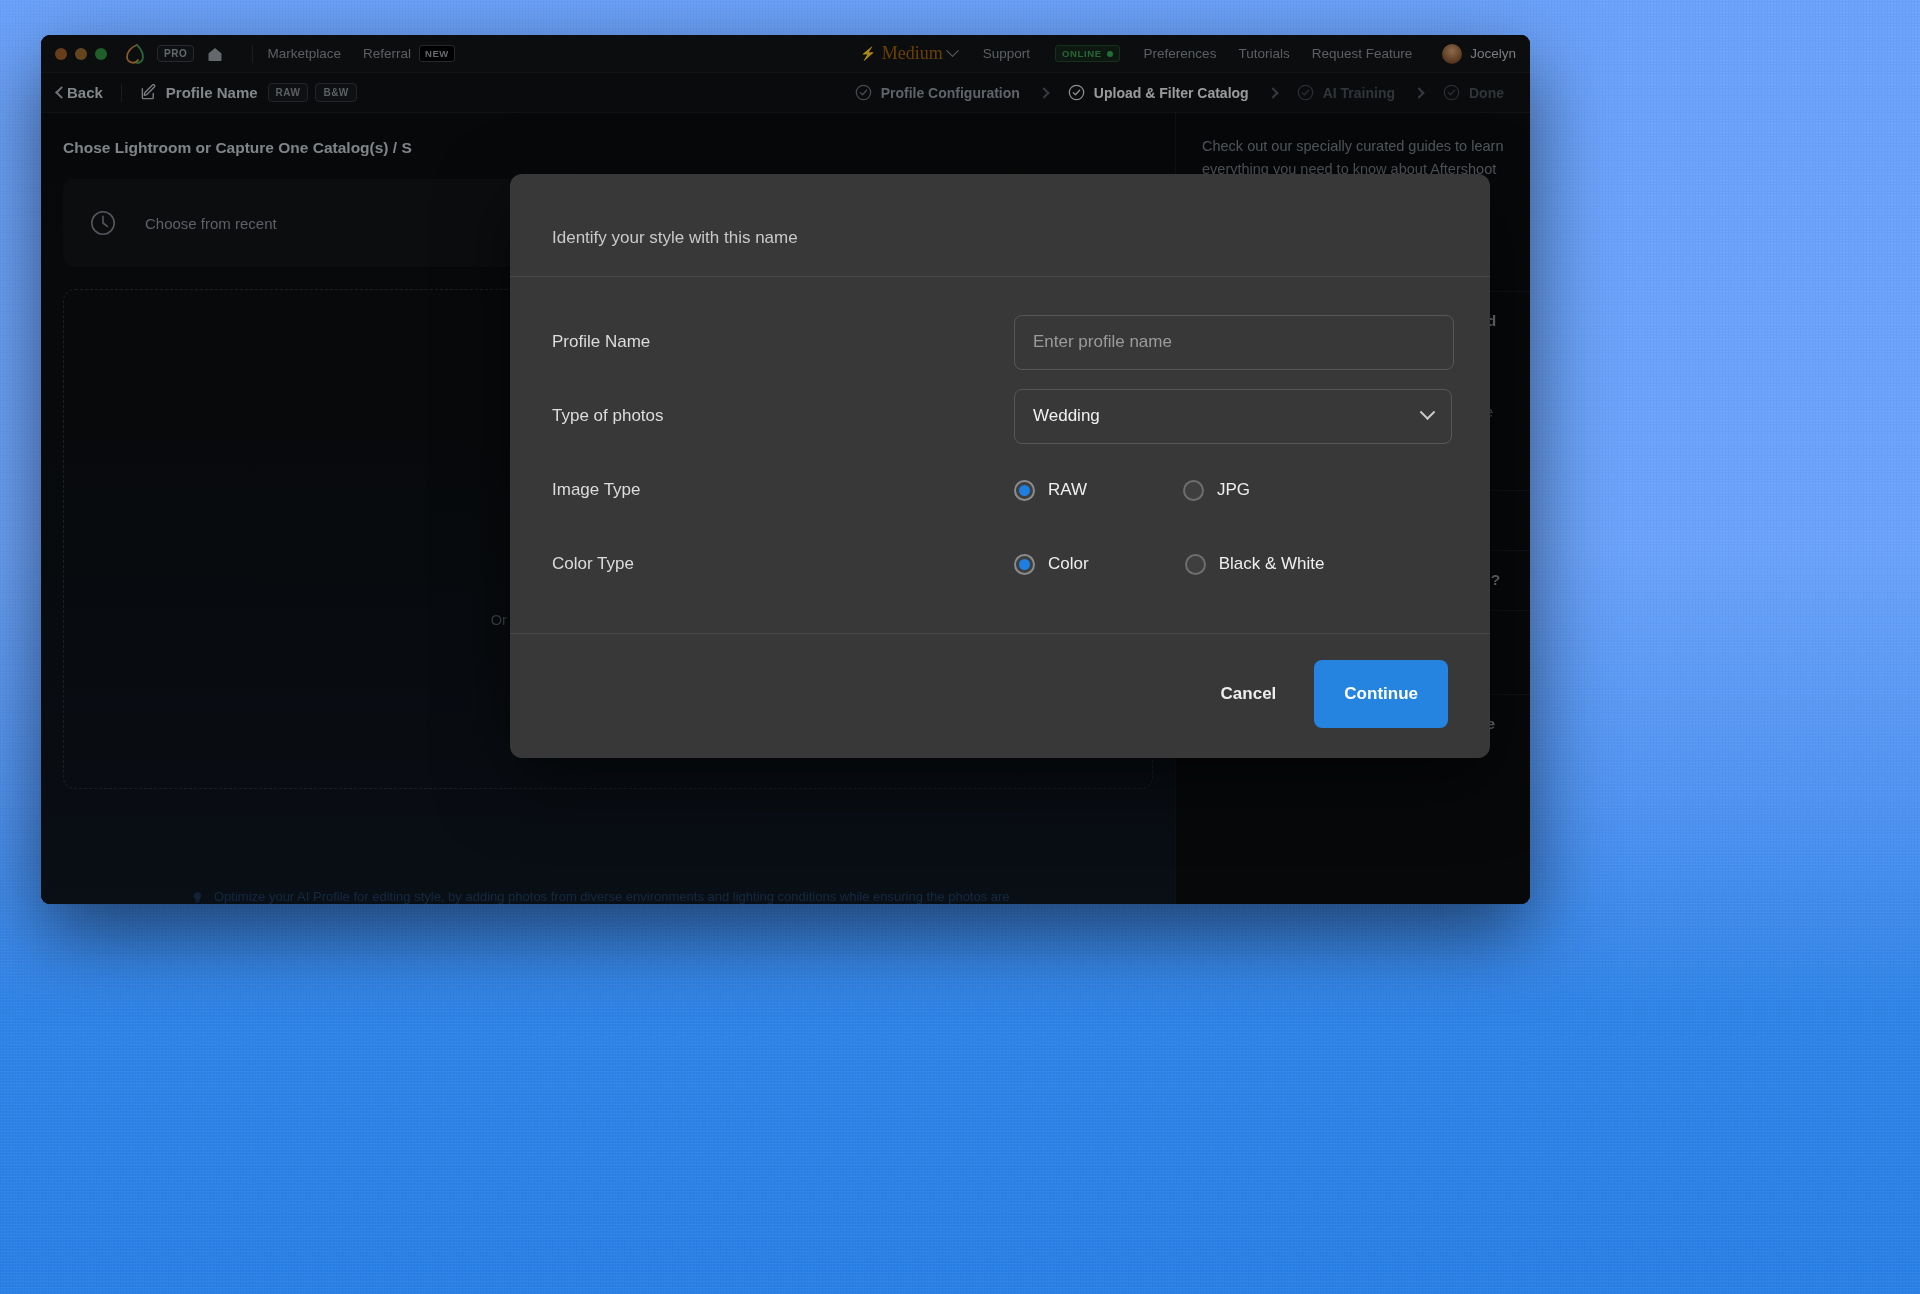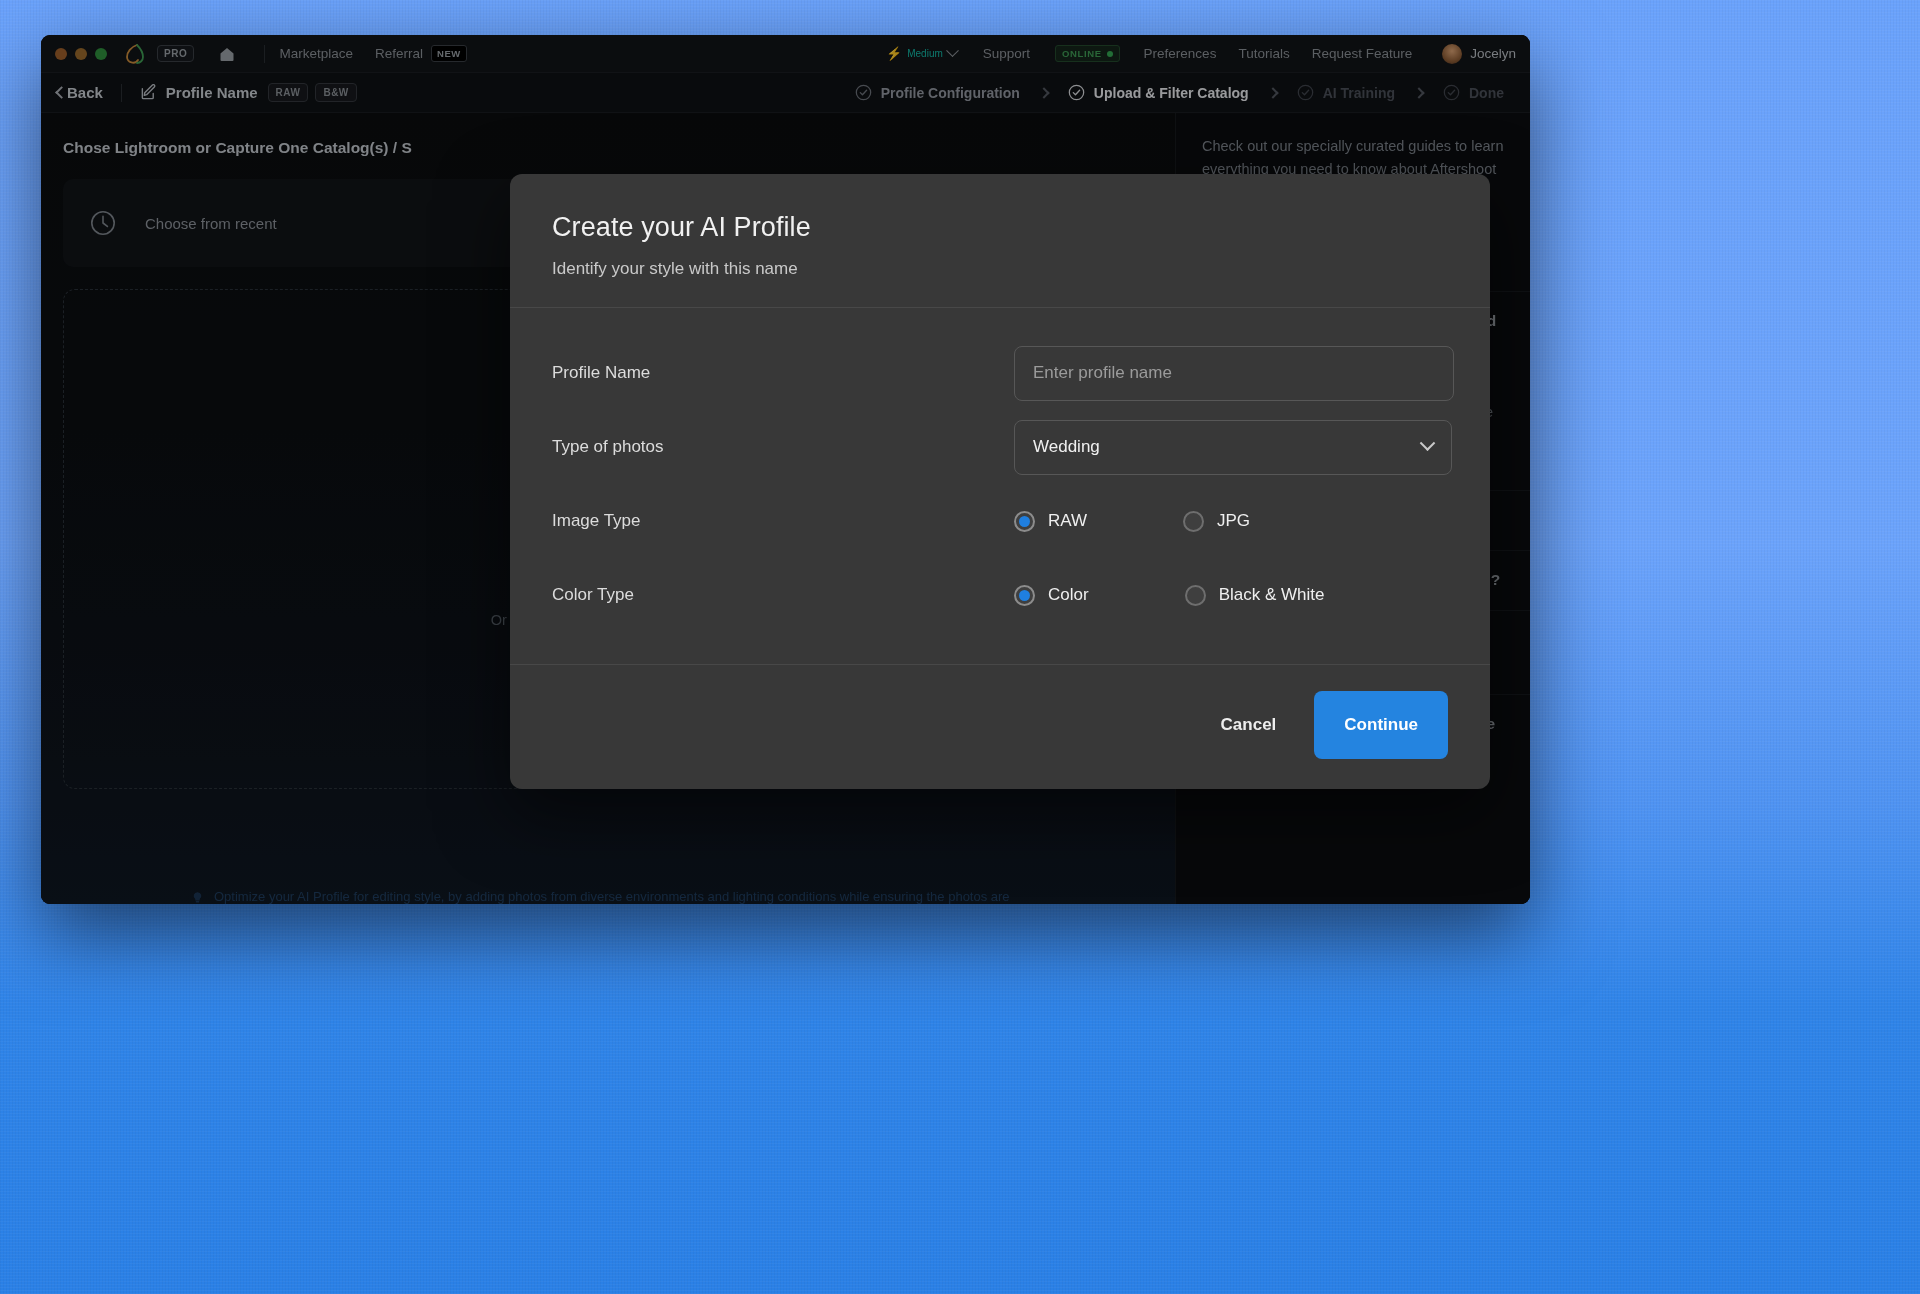--- a/index.html
+++ b/index.html
@@ -67,21 +67,21 @@
   .tl.green { background: #2f8f3e; }
 
   #logo-mark { width: 26px; height: 22px; margin-right: 8px; flex: none; }
 
   .pro-badge {
     font-size: 10px; font-weight: 700; letter-spacing: .6px;
     color: #9aa0a6;
     border: 1px solid #3a3f45;
     border-radius: 4px;
     padding: 2px 6px;
-    margin-right: 24px;
+    margin-right: 12px;
     background: #16191d;
   }
   #home-icon { width: 18px; height: 18px; margin-right: 14px; flex: none; }
   .tb-divider { width: 1px; height: 18px; background: #2a2e33; margin: 0 14px; }
 
   .tb-link {
     font-size: 13.5px;
     color: #8b9096;
     margin-right: 22px;
     white-space: nowrap;
@@ -97,21 +97,21 @@
     background: #000000;
     vertical-align: middle;
   }
   #titlebar-right {
     margin-left: auto;
     display: flex;
     align-items: center;
   }
   .speed-pill { display: flex; align-items: center; gap: 5px; margin-right: 26px; }
   .bolt { color: #c98a3c; font-size: 13px; line-height: 1; }
-  .speed-label { font-size: 10px; color: #14b8a6; }
+  .speed-label { font-size: 18px; color: #a16207; font-family: Liberation Serif, serif; }
   .chev { width: 9px; height: 9px; border-right: 1.6px solid #8b9096; border-bottom: 1.6px solid #8b9096;
           transform: rotate(45deg) translate(-2px,-2px); }
   .support-wrap { display: flex; align-items: center; gap: 25px; margin-right: 24px; }
   .online-badge {
     font-size: 9.5px; font-weight: 700; letter-spacing: .6px;
     color: #3f9b54;
     border: 1px solid #234a2d;
     background: #14251a;
     border-radius: 3px;
     padding: 2px 6px;
@@ -529,21 +529,20 @@
           </svg>
           <span class="faq-q">How do you know which photo is the best?</span>
         </div>
       </div>
     </div>
 
     <div id="modal-overlay"></div>
 
     <div id="modal">
       <div id="modal-head">
-        <div id="modal-title">Create your AI Profile</div>
         <div id="modal-subtitle">Identify your style with this name</div>
       </div>
       <div class="modal-rule"></div>
 
       <div id="modal-body">
 
         <div class="form-row">
           <div class="form-label">Profile Name</div>
           <div class="form-control">
             <input id="profile-name-input" type="text" placeholder="Enter profile name" style="">

